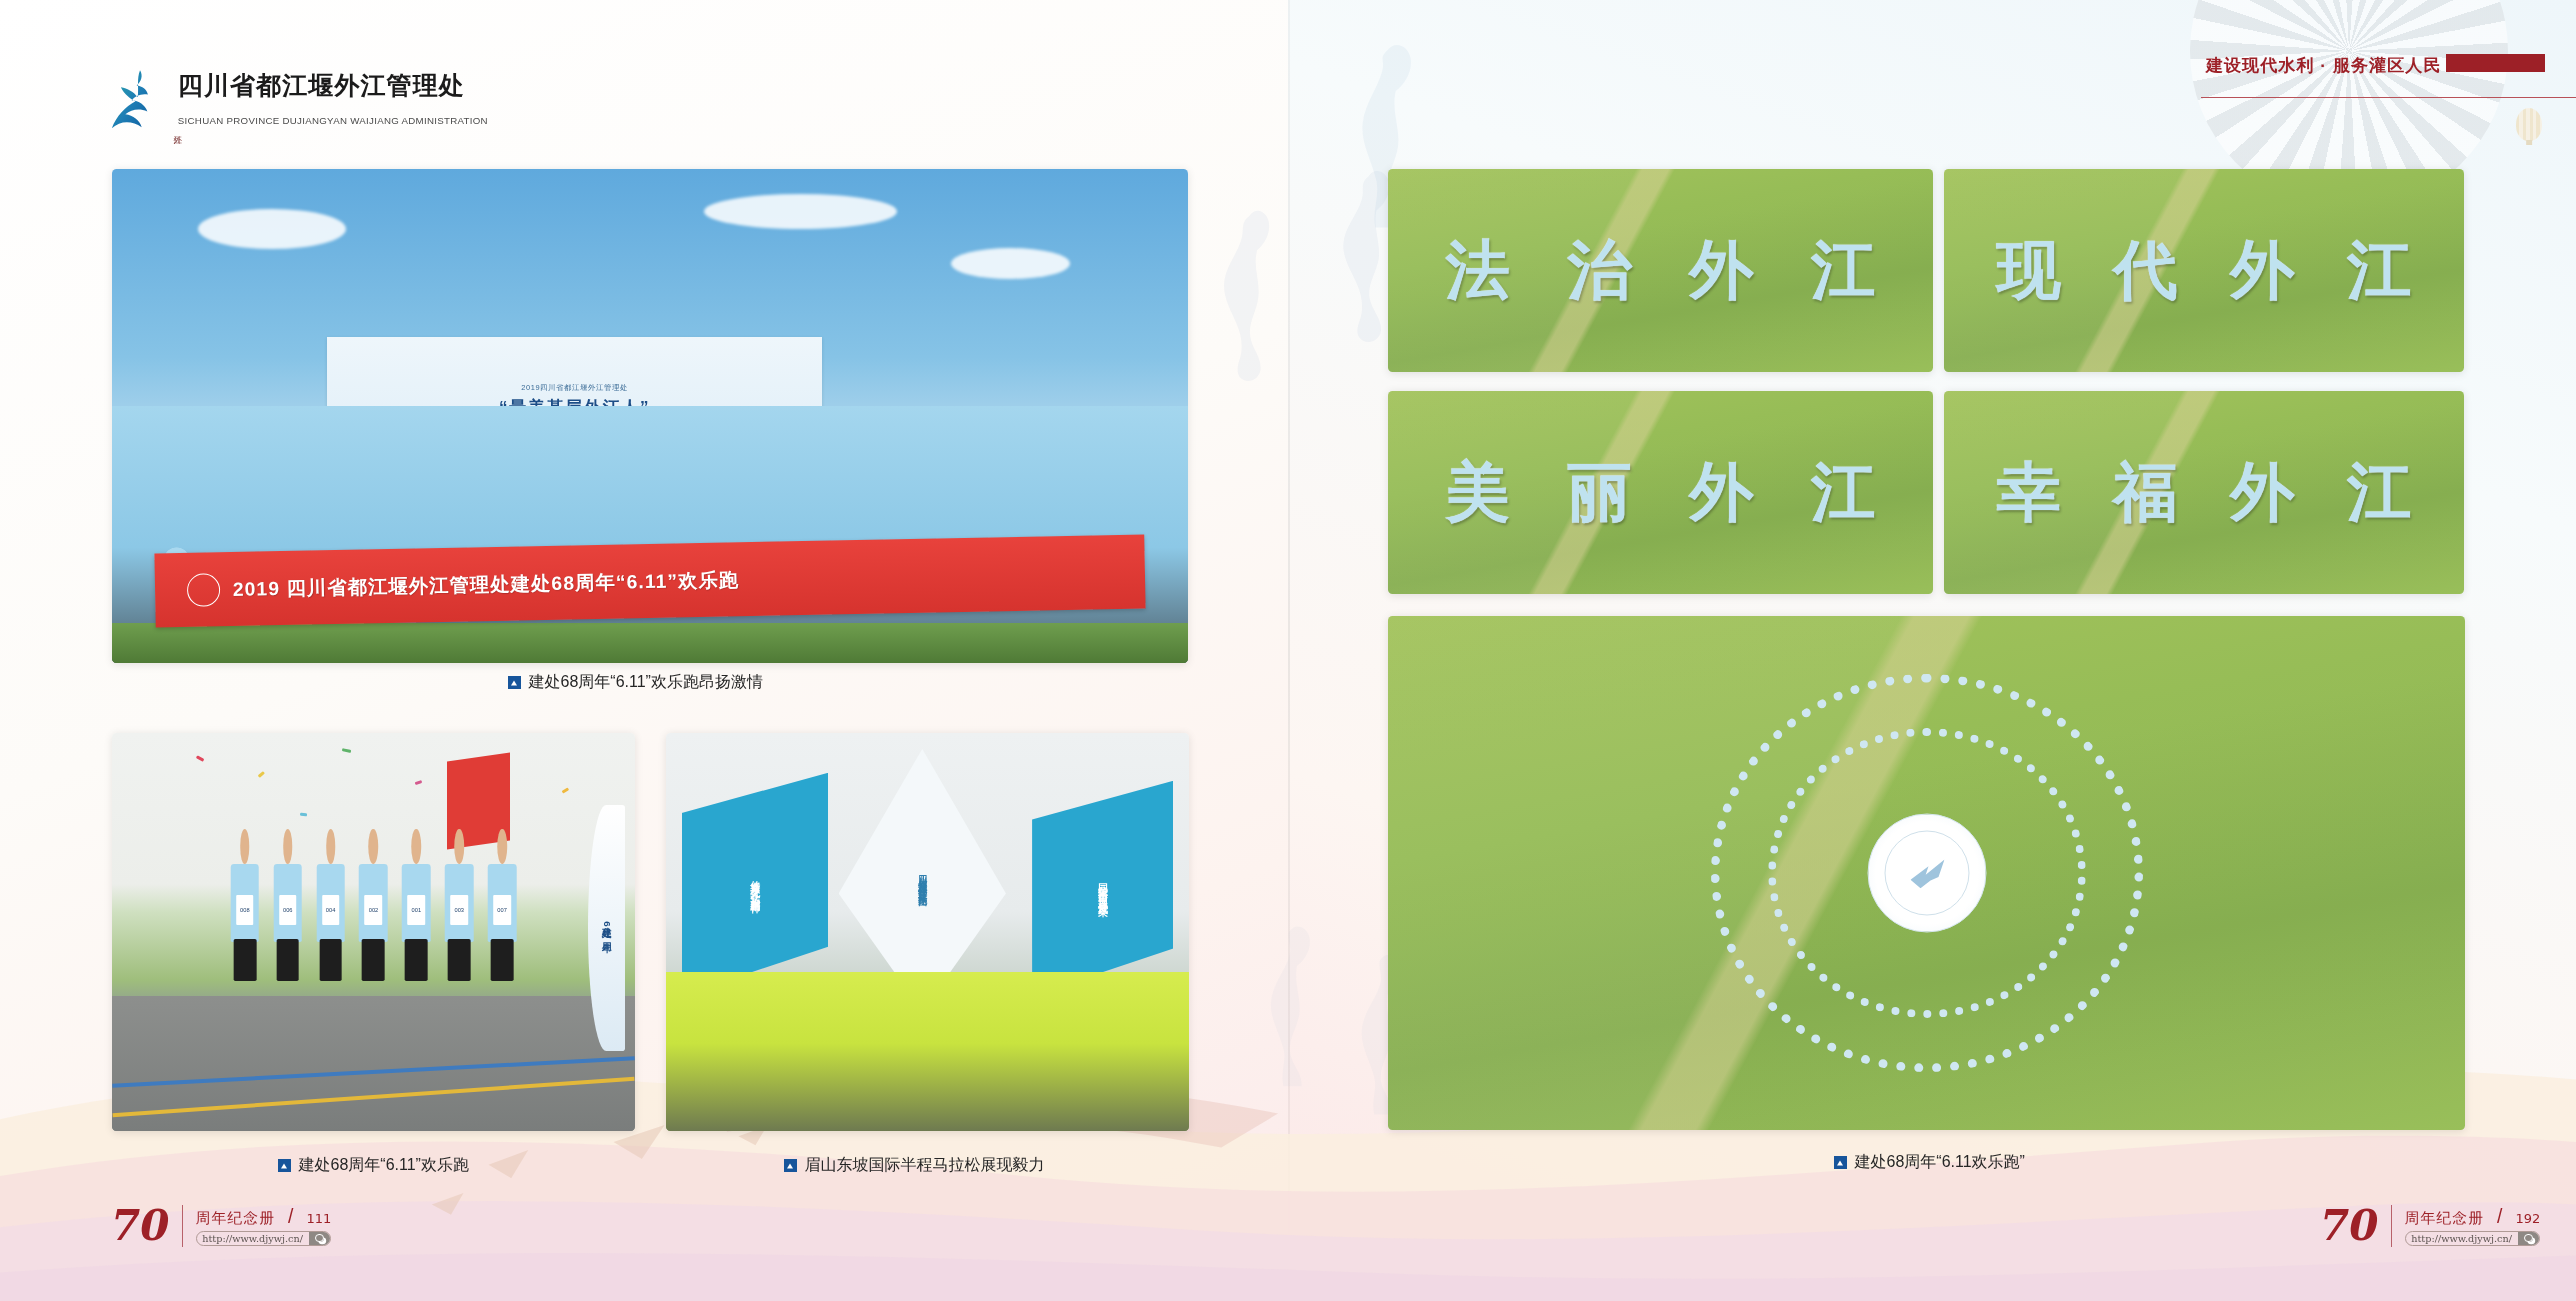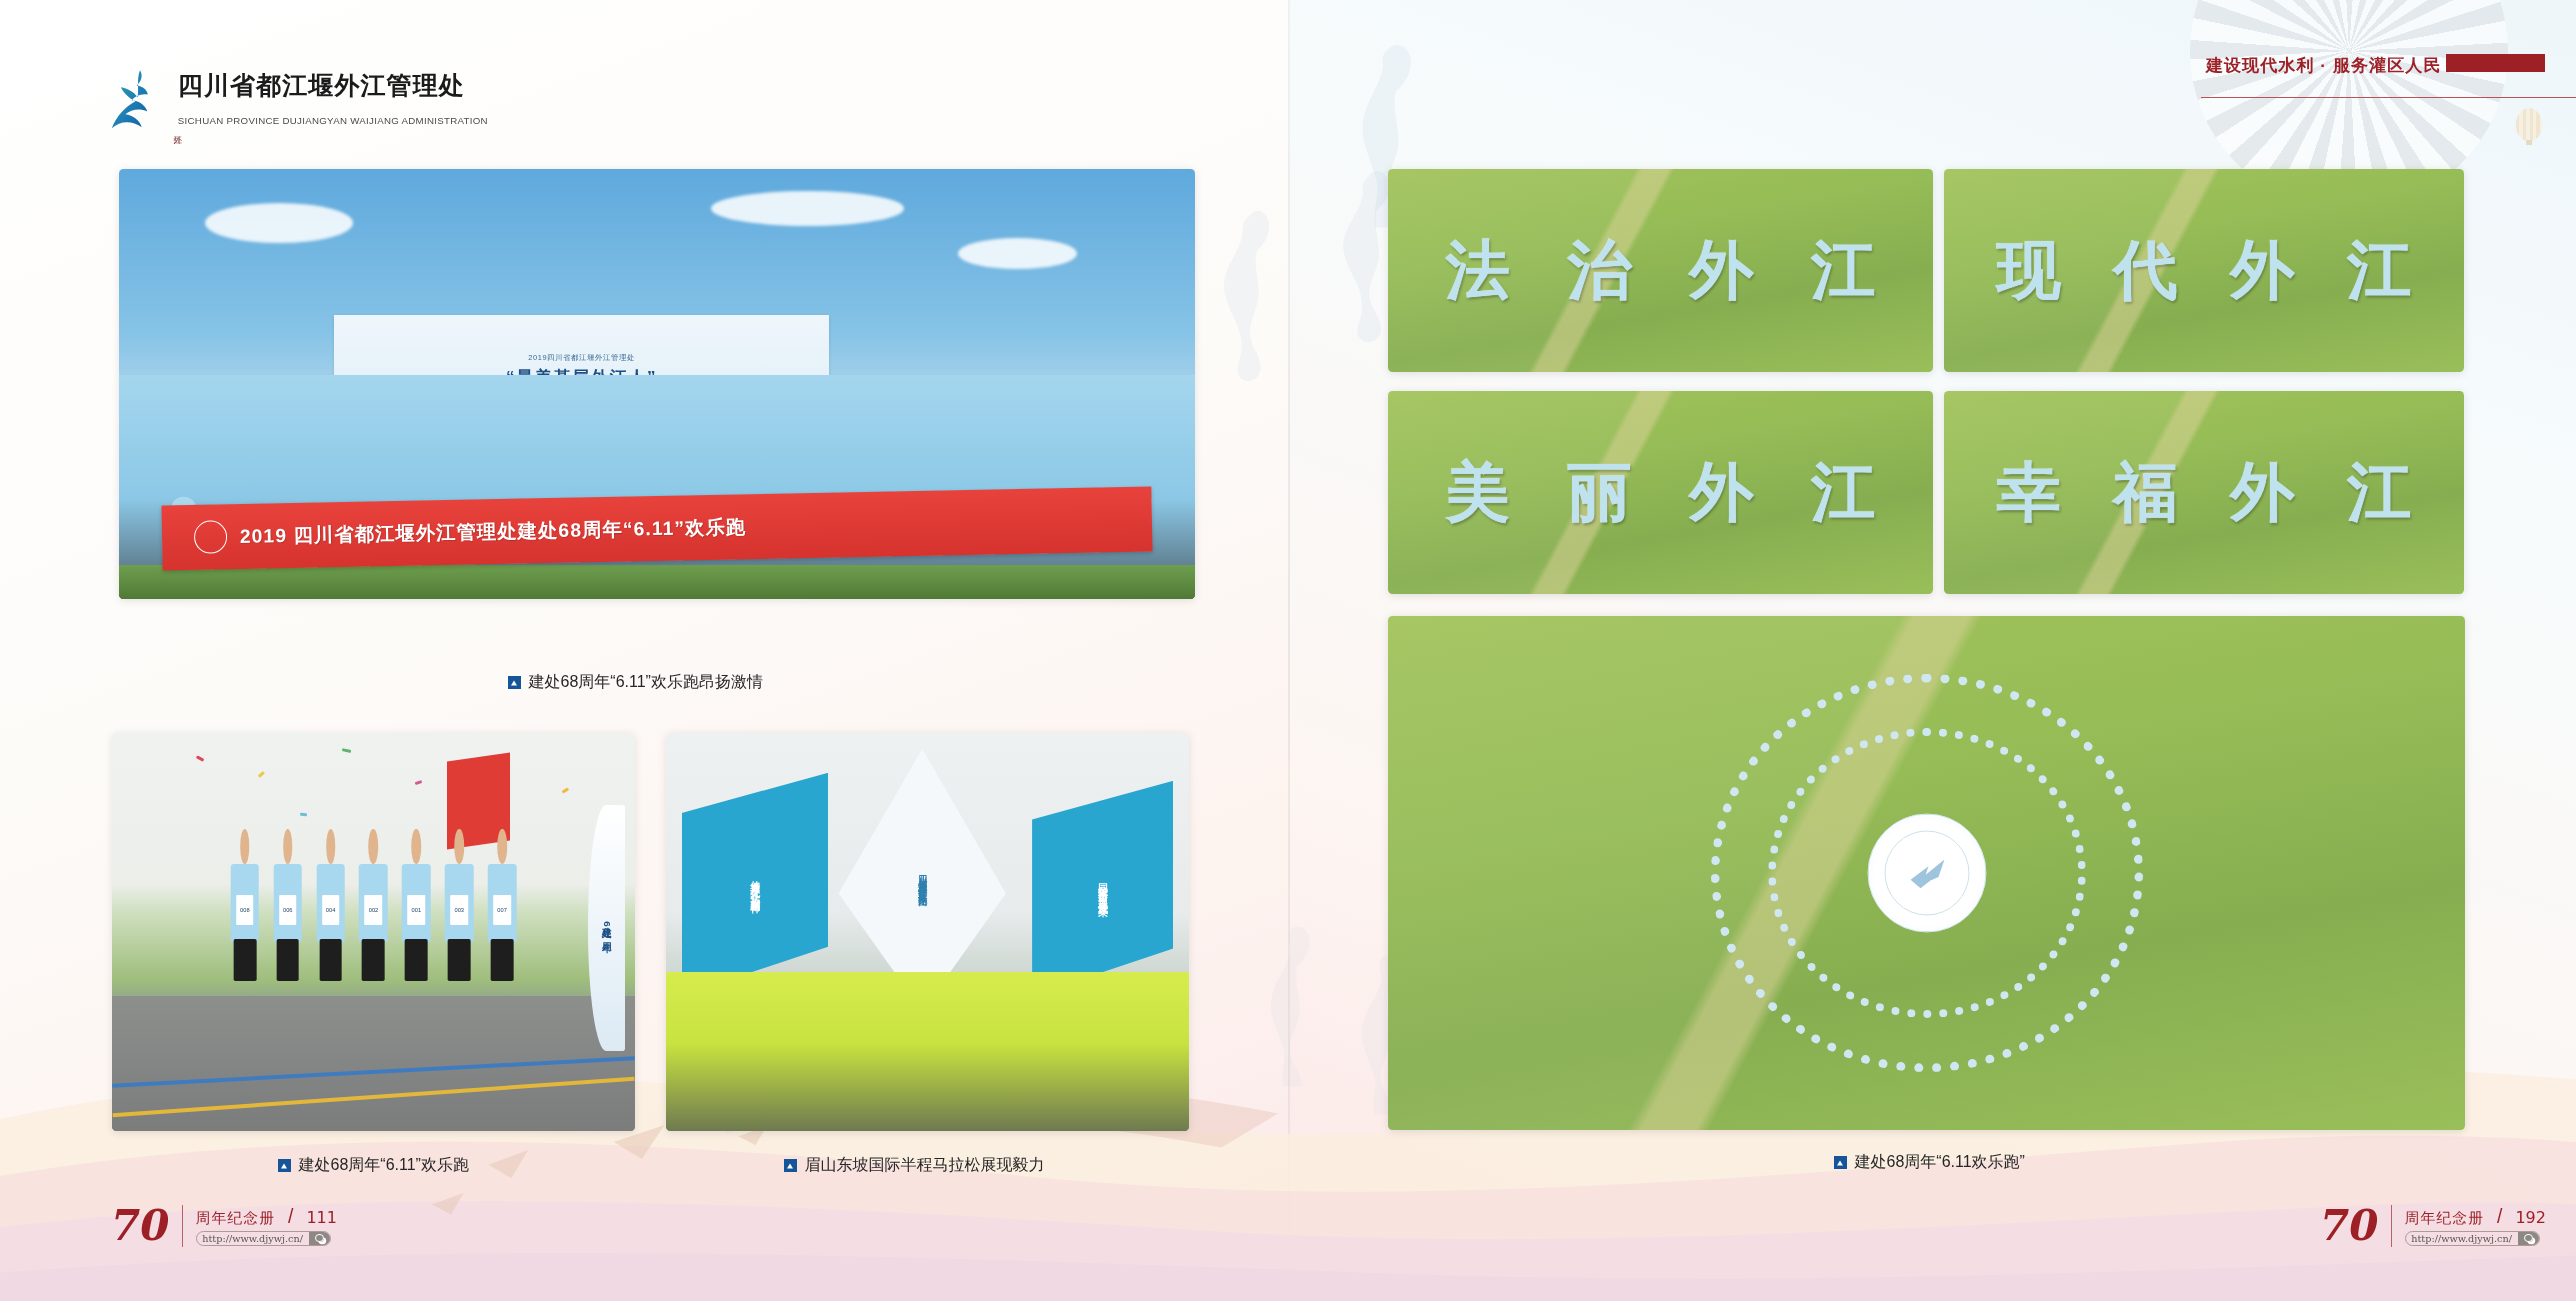--- a/index.html
+++ b/index.html
@@ -151,21 +151,21 @@
 
   
   .footer { position:absolute; bottom:54px; display:flex; align-items:center; gap:12.5px; }
   .f70 { font-size:42px; color:#9d2027; font-weight:700; font-style:italic; line-height:.9;
          font-family:"DejaVu Serif", serif; }
   .f-div { width:1.1px; height:42px; background:#b8616a; }
   .f-right { display:flex; flex-direction:column; gap:2.8px; }
   .f-title { display:flex; align-items:baseline; gap:13px; }
   .f-title-cn { font-size:14.8px; color:#9d2027; letter-spacing:1.1px; }
   .f-slash { font-size:19.3px; color:#9d2027; }
-  .f-page { font-size:16px; color:#9d2027; font-weight:400; font-family:"DejaVu Sans", sans-serif; }
+  .f-page { font-size:13px; color:#9d2027; font-weight:400; font-family:"DejaVu Sans", sans-serif; }
   .f-url { display:inline-flex; align-items:center; border:0.6px solid #b09a96; border-radius:8px;
            overflow:hidden; height:15.3px; width:fit-content; }
   .f-url-txt { padding:0 5.7px; font-size:9.7px; color:#5c5350; font-family:"DejaVu Serif", serif; }
   .f-url-btn { width:21.6px; height:100%; background:#8e8884; display:flex; align-items:center; justify-content:center; }
   .f-url-btn:after { content:""; width:6.2px; height:6.2px; border:1.1px solid #fff; border-radius:50%;
                      box-shadow:2.8px 2.8px 0 -0.6px #fff; }
 </style>
 </head>
 <body>
 
@@ -237,21 +237,21 @@
     <div class="org-en">SICHUAN PROVINCE DUJIANGYAN WAIJIANG ADMINISTRATION</div>
   </div>
 </div>
 
 <div class="slogan-wrap">
   <div class="slogan-text">建设现代水利 · 服务灌区人民</div>
   <div class="slogan-bar"></div>
 </div>
 <div class="slogan-rule"></div>
 
-<div class="photo" style="left:119px; top:169px; width:1076px; height:430px;">
+<div class="photo" style="left:112px; top:169px; width:1076px; height:494px;">
   <div class="sky"></div>
   <div class="cloud" style="left:8%;top:8%;width:148px;height:40px;"></div>
   <div class="cloud" style="left:55%;top:5%;width:193px;height:35px;"></div>
   <div class="cloud" style="left:78%;top:16%;width:119px;height:31px;"></div>
   <div class="backdrop-board">
     <div class="backdrop-line1">2019四川省都江堰外江管理处</div>
     <div class="backdrop-line2">“最美基层外江人”</div>
   </div>
   <div class="crowd"></div>
   <div class="grass-strip"></div>

